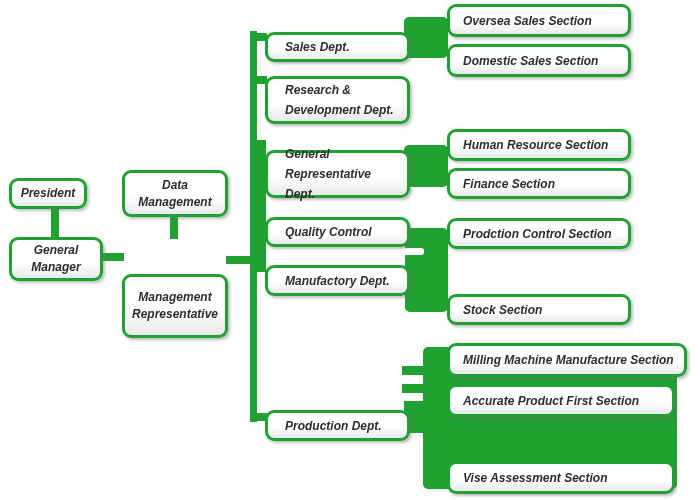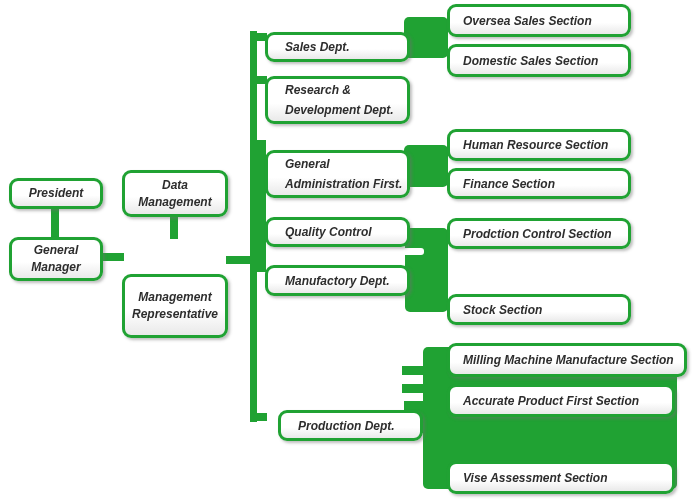--- a/index.html
+++ b/index.html
@@ -39,31 +39,31 @@
   <div class="conn" style="left:250px;top:413px;width:17px;height:8px;"></div>
   <div class="conn blob" style="left:404px;top:17px;width:44px;height:41px;"></div>
   <div class="conn blob" style="left:404px;top:145px;width:44px;height:42px;"></div>
   <div class="conn blob" style="left:405px;top:228px;width:43px;height:84px;"></div>
   <div class="notch" style="left:400px;top:248px;width:24px;height:7px;"></div>
   <div class="conn blob" style="left:423px;top:347px;width:254px;height:142px;"></div>
   <div class="conn" style="left:404px;top:401px;width:21px;height:32px;"></div>
   <div class="conn" style="left:402px;top:366px;width:22px;height:9px;"></div>
   <div class="conn" style="left:402px;top:384px;width:22px;height:9px;"></div>
 
-  <div class="node center" style="left:9px;top:178px;width:94px;height:31px;">President</div>
+  <div class="node center" style="left:9px;top:178px;width:78px;height:31px;">President</div>
   <div class="node center" style="left:9px;top:237px;width:94px;height:44px;">General Manager</div>
   <div class="node center" style="left:122px;top:170px;width:106px;height:47px;">Data Management</div>
   <div class="node center" style="left:122px;top:253px;width:106px;height:64px;margin-top:21px;">Management Representative</div>
 
   <div class="node mid" style="left:265px;top:24px;width:145px;height:30px;">Sales Dept.</div>
   <div class="node mid" style="left:265px;top:68px;width:145px;height:48px;">Research &amp; Development Dept.</div>
-  <div class="node mid" style="left:265px;top:142px;width:145px;height:48px;">General Administration First.</div>
+  <div class="node mid" style="left:265px;top:142px;width:145px;height:48px;">General Representative Dept.</div>
   <div class="node mid" style="left:265px;top:257px;width:145px;height:31px;">Manufactory Dept.</div>
   <div class="node mid" style="left:265px;top:209px;width:145px;height:30px;">Quality Control</div>
-  <div class="node mid" style="left:278px;top:402px;width:145px;height:31px;">Production Dept.</div>
+  <div class="node mid" style="left:265px;top:402px;width:145px;height:31px;">Production Dept.</div>
 
   <div class="node sect" style="left:447px;top:4px;width:184px;height:33px;">Oversea Sales Section</div>
   <div class="node sect" style="left:447px;top:44px;width:184px;height:33px;">Domestic Sales Section</div>
   <div class="node sect" style="left:447px;top:129px;width:184px;height:32px;">Human Resource Section</div>
   <div class="node sect" style="left:447px;top:168px;width:184px;height:31px;">Finance Section</div>
   <div class="node sect" style="left:447px;top:218px;width:184px;height:31px;">Prodction Control Section</div>
   <div class="node sect" style="left:447px;top:294px;width:184px;height:31px;">Stock Section</div>
   <div class="node sect" style="left:447px;top:343px;width:240px;height:34px;">Milling Machine Manufacture Section</div>
   <div class="node sect" style="left:447px;top:384px;width:228px;height:33px;">Accurate Product First Section</div>
   <div class="node sect" style="left:447px;top:461px;width:228px;height:33px;">Vise Assessment Section</div>

